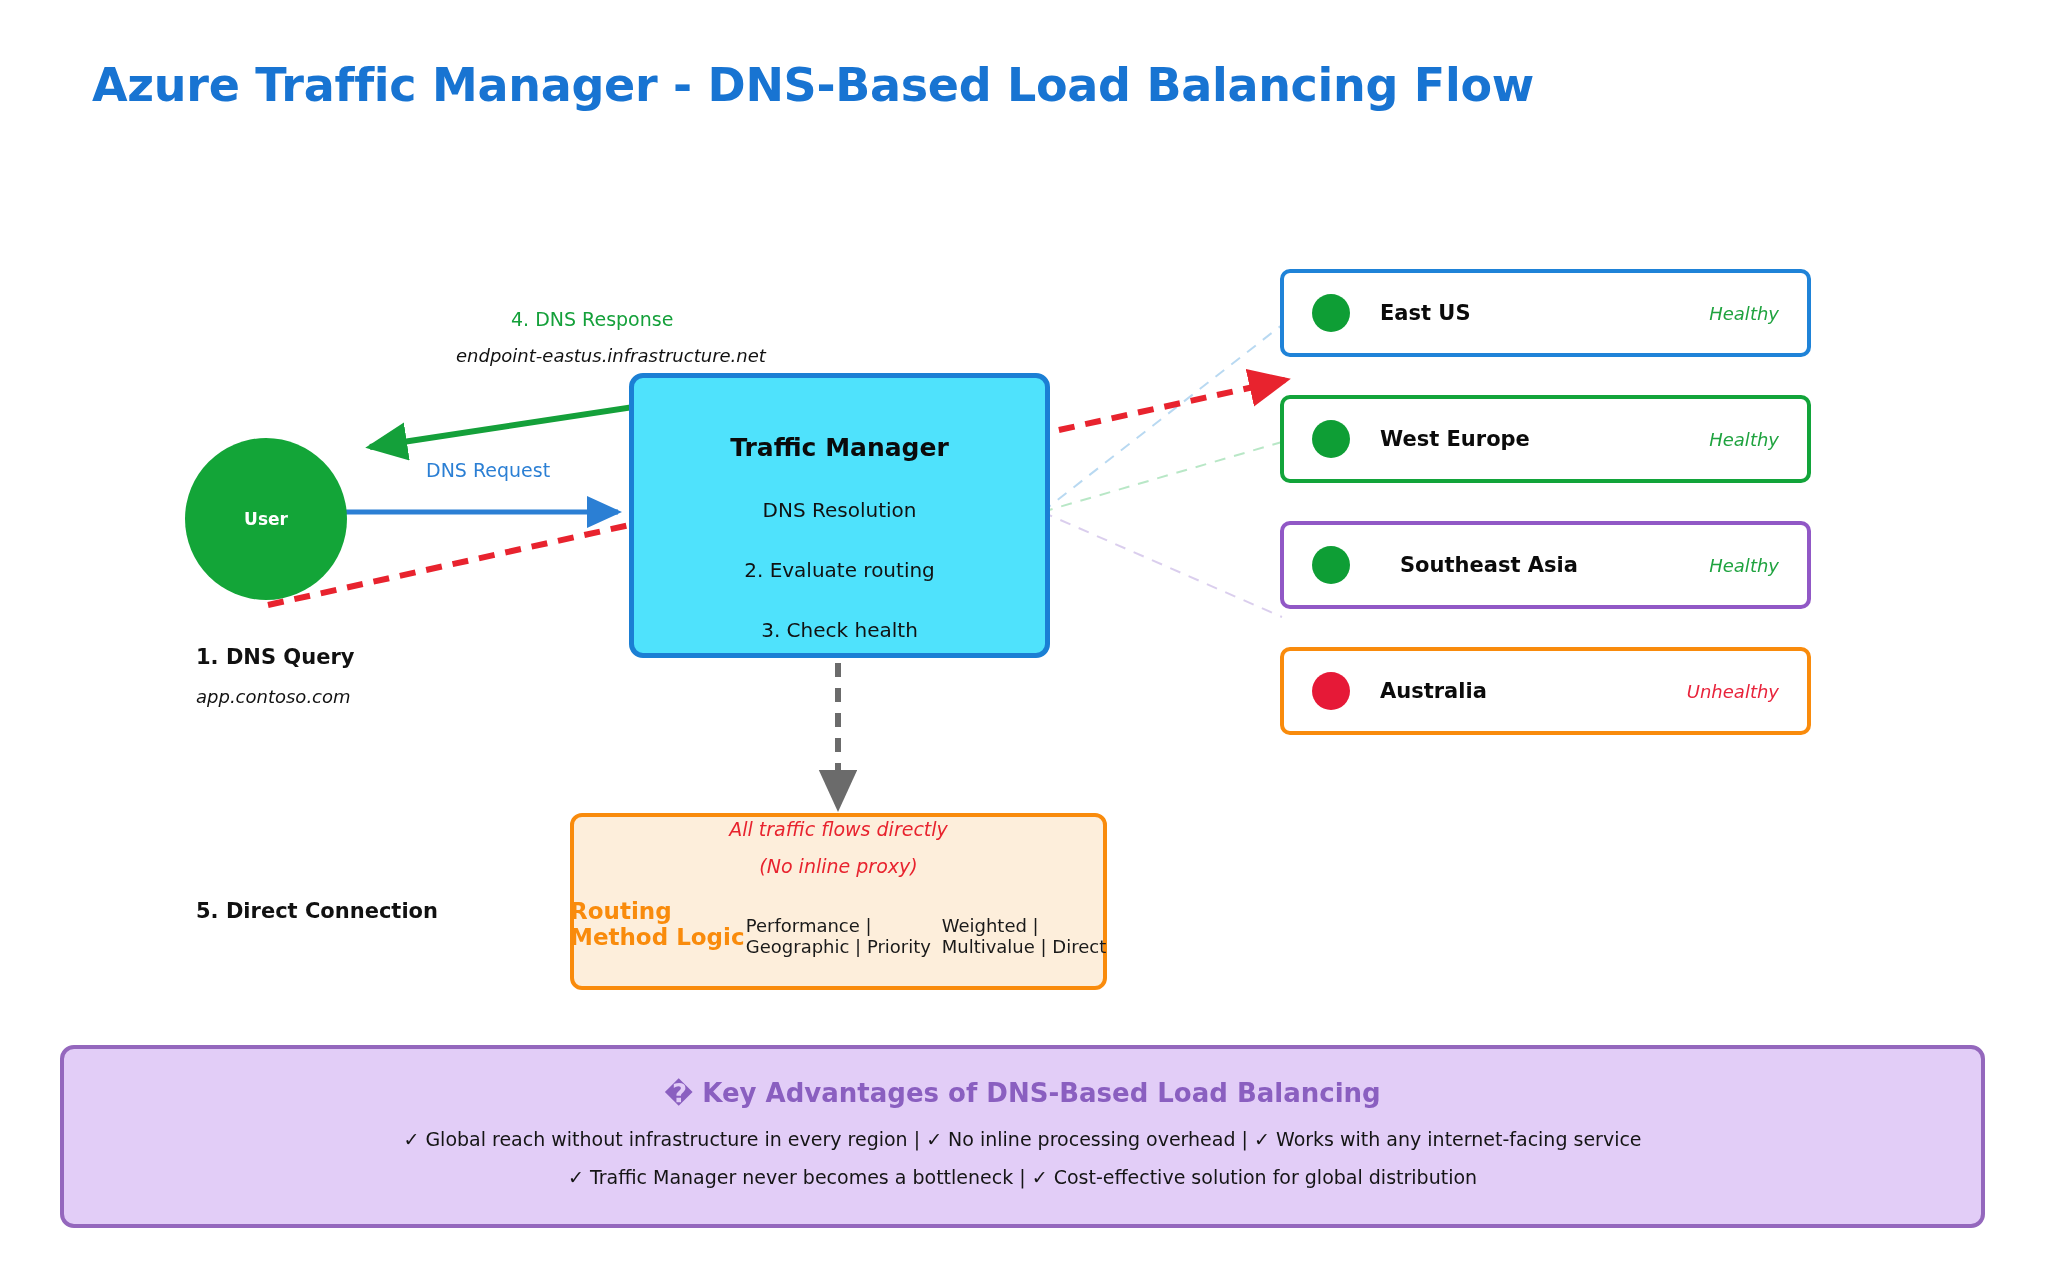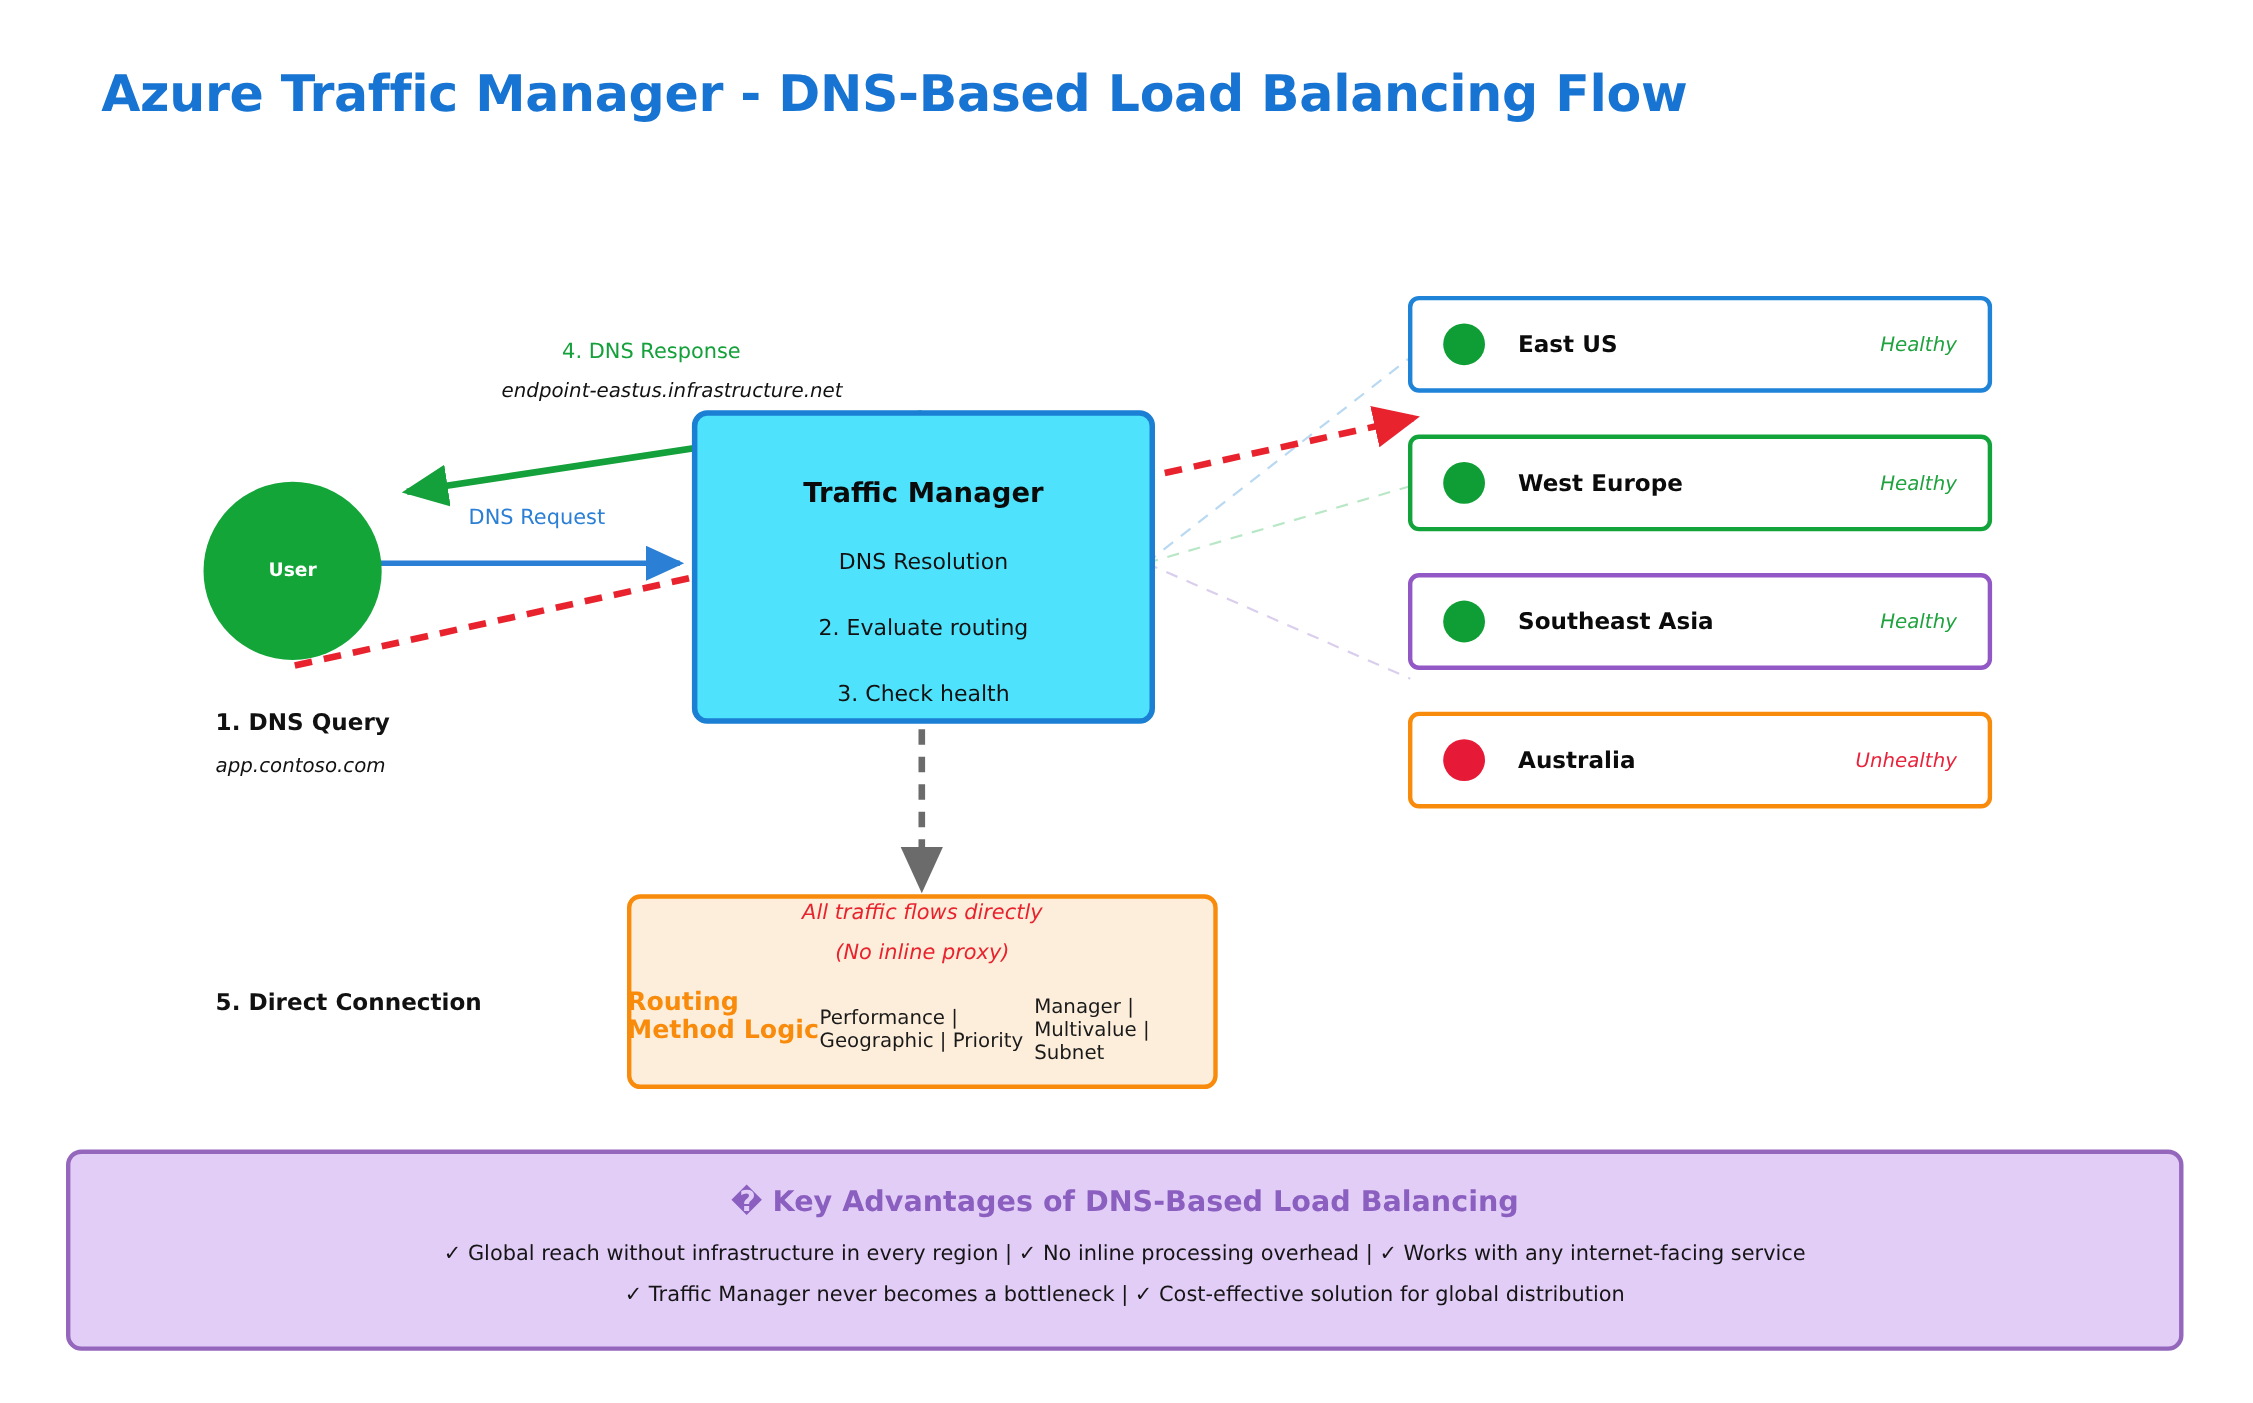--- a/index.html
+++ b/index.html
@@ -228,37 +228,37 @@
     <div id="tm-title">Traffic Manager</div>
     <div class="tm-line">DNS Resolution</div>
     <div class="tm-line">2. Evaluate routing</div>
     <div class="tm-line">3. Check health</div>
   </div>
 
   <div class="abs" id="routing-box"></div>
   <div class="abs" id="routing-text">
     <div id="routing-title">Routing Method Logic</div>
     <div class="routing-line">Performance | Geographic | Priority</div>
-    <div class="routing-line">Manager | Multivalue | Subnet</div>
+    <div class="routing-line">Weighted | Multivalue | Direct</div>
   </div>
   <div class="abs" id="direct-note-1">All traffic flows directly</div>
   <div class="abs" id="direct-note-2">(No inline proxy)</div>
 
   <div id="endpoints-list">
       <div class="abs endpoint-card" style="top: 269px; border: 4px solid rgb(31, 131, 216);">
         <span class="endpoint-dot" style="background: rgb(14, 158, 53);"></span>
         <span class="endpoint-name">East US</span>
         <span class="endpoint-status" style="color: rgb(31, 163, 63);">Healthy</span>
       </div>
       <div class="abs endpoint-card" style="top: 395px; border: 4px solid rgb(18, 164, 58);">
         <span class="endpoint-dot" style="background: rgb(14, 158, 53);"></span>
         <span class="endpoint-name">West Europe</span>
         <span class="endpoint-status" style="color: rgb(31, 163, 63);">Healthy</span>
       </div>
-      <div class="abs endpoint-card" style="top: 521px; border: 4px solid rgb(145, 88, 198);">
+      <div class="abs endpoint-card" style="top: 521px; border: 4px solid rgb(145, 88, 198); gap: 20px;">
         <span class="endpoint-dot" style="background: rgb(14, 158, 53);"></span>
         <span class="endpoint-name">Southeast Asia</span>
         <span class="endpoint-status" style="color: rgb(31, 163, 63);">Healthy</span>
       </div>
       <div class="abs endpoint-card" style="top: 647px; border: 4px solid rgb(249, 139, 12);">
         <span class="endpoint-dot" style="background: rgb(230, 25, 55);"></span>
         <span class="endpoint-name">Australia</span>
         <span class="endpoint-status" style="color: rgb(232, 35, 59);">Unhealthy</span>
       </div>
     </div>

